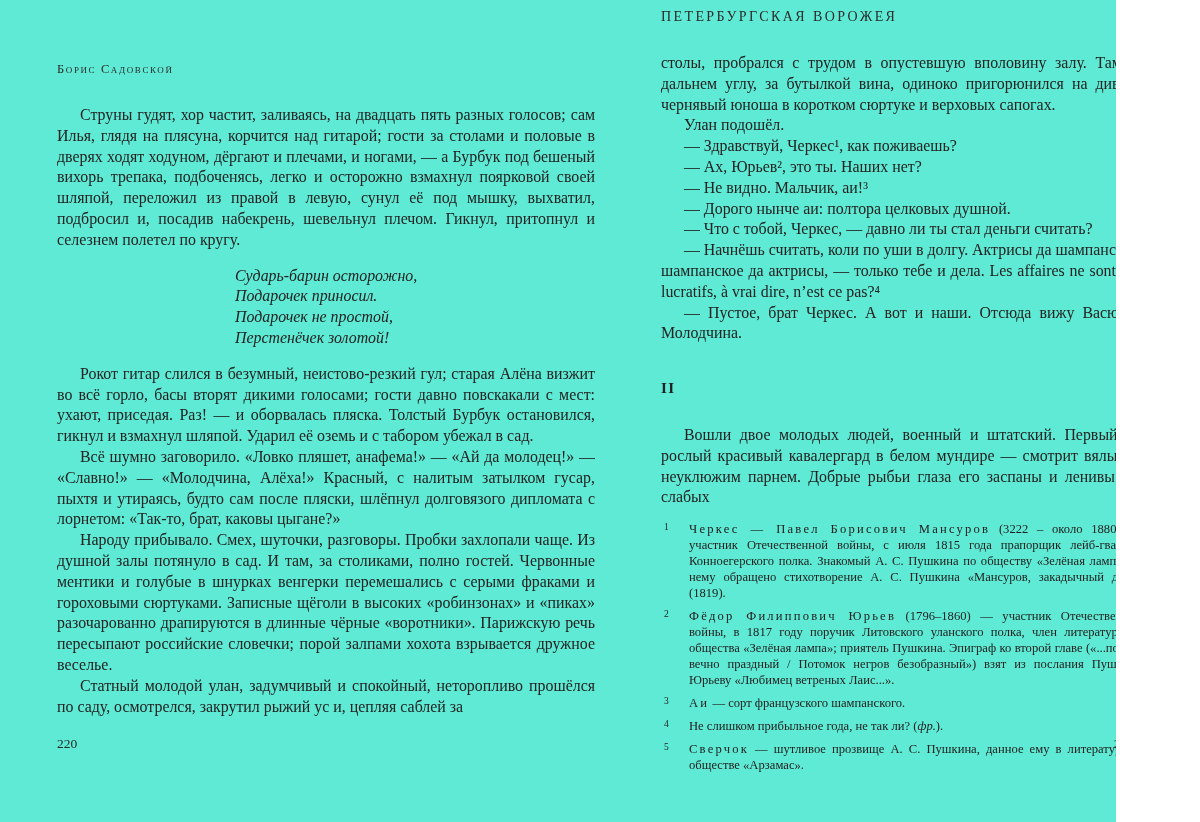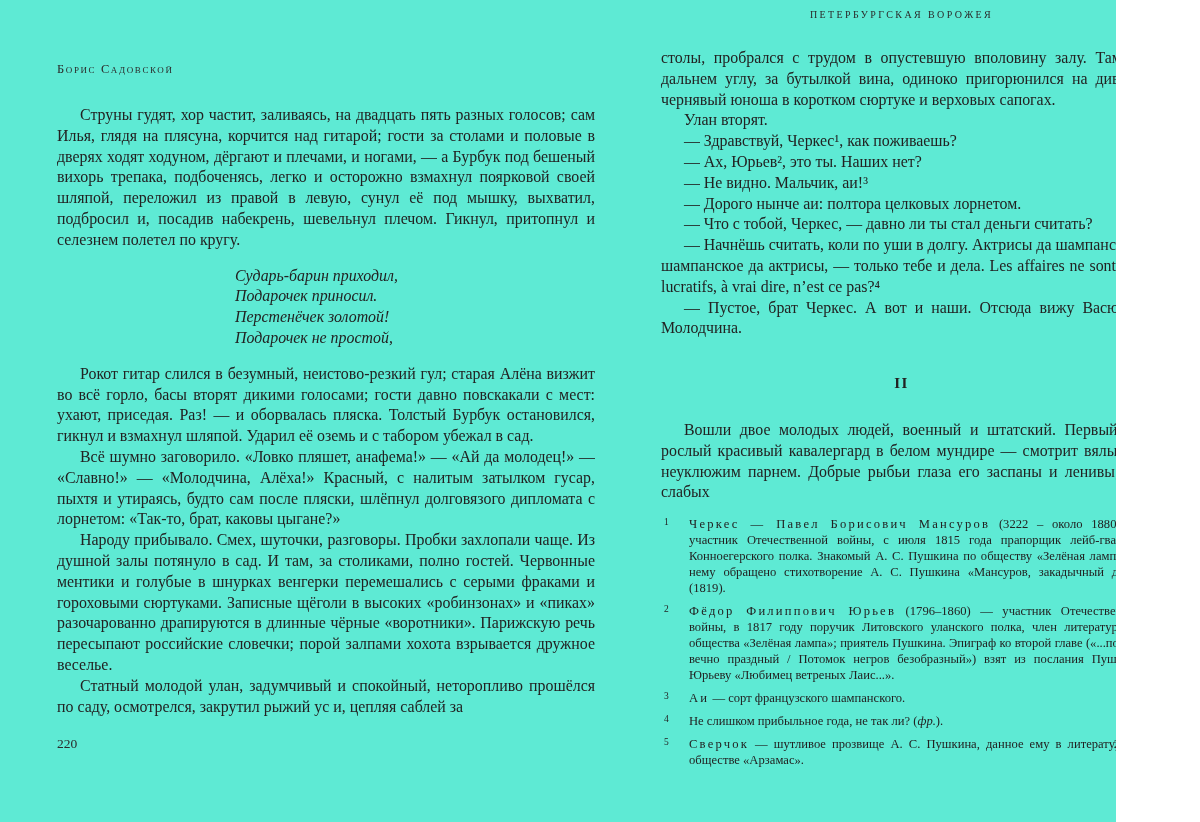--- a/index.html
+++ b/index.html
@@ -27,22 +27,22 @@
   .running-head {
     margin-top: 62px;
     font-size: 12.5px;
     letter-spacing: 1.6px;
     color: #2b2b2b;
   }
   .running-head-left {
     font-variant: small-caps;
   }
   .running-head-right {
-    text-align: center;
-    font-size: 10px;
+    text-align: left;
+    font-size: 14px;
     letter-spacing: 2.4px;
     margin-top: 9px;
   }
 
   .body-text {
     margin-top: 28px;
     font-size: 15.9px;
     line-height: 20.8px;
     text-align: justify;
   }
@@ -57,21 +57,20 @@
 
   .verse {
     margin: 15px 0 15px 178px;
     font-style: italic;
     text-align: left;
   }
   .verse div { text-indent: 0; }
 
   .section-head {
     margin: 34px 0 26px 0;
-    text-align: center;
     font-weight: bold;
     font-size: 15px;
     letter-spacing: 1.5px;
     text-indent: 0;
   }
 
   .footnotes {
     margin-top: 13px;
     font-size: 12.6px;
     line-height: 16px;
@@ -105,46 +104,46 @@
 
 <div class="spread">
 
   <div class="page page-left">
     <div class="running-head running-head-left">Борис Садовской</div>
 
     <div class="body-text">
       <p class="para">Струны гудят, хор частит, заливаясь, на двадцать пять разных голосов; сам Илья, глядя на плясуна, корчится над гитарой; гости за столами и половые в дверях ходят ходуном, дёргают и плечами, и ногами, — а Бурбук под бешеный вихорь трепака, подбоченясь, легко и осторожно взмахнул поярковой своей шляпой, переложил из правой в левую, сунул её под мышку, выхватил, подбросил и, посадив набекрень, шевельнул плечом. Гикнул, притопнул и селезнем полетел по кругу.</p>
 
       <div class="verse">
-        <div>Сударь-барин приходил,</div>
+        <div>Сударь-барин осторожно,</div>
         <div>Подарочек приносил.</div>
+        <div>Подарочек не простой,</div>
         <div>Перстенёчек золотой!</div>
-        <div>Подарочек не простой,</div>
       </div>
 
       <p class="para">Рокот гитар слился в безумный, неистово-резкий гул; старая Алёна визжит во всё горло, басы вторят дикими голосами; гости давно повскакали с мест: ухают, приседая. Раз! — и оборвалась пляска. Толстый Бурбук остановился, гикнул и взмахнул шляпой. Ударил её оземь и с табором убежал в сад.</p>
       <p class="para">Всё шумно заговорило. «Ловко пляшет, анафема!» — «Ай да молодец!» — «Славно!» — «Молодчина, Алёха!» Красный, с налитым затылком гусар, пыхтя и утираясь, будто сам после пляски, шлёпнул долговязого дипломата с лорнетом: «Так-то, брат, каковы цыгане?»</p>
       <p class="para">Народу прибывало. Смех, шуточки, разговоры. Пробки захлопали чаще. Из душной залы потянуло в сад. И там, за столиками, полно гостей. Червонные ментики и голубые в шнурках венгерки перемешались с серыми фраками и гороховыми сюртуками. Записные щёголи в высоких «робинзонах» и «пиках» разочарованно драпируются в длинные чёрные «воротники». Парижскую речь пересыпают российские словечки; порой залпами хохота взрывается дружное веселье.</p>
       <p class="para">Статный молодой улан, задумчивый и спокойный, неторопливо прошёлся по саду, осмотрелся, закрутил рыжий ус и, цепляя саблей за</p>
     </div>
 
     <div class="page-number page-number-left">220</div>
   </div>
 
   <div class="page page-right">
     <div class="running-head running-head-right">ПЕТЕРБУРГСКАЯ ВОРОЖЕЯ</div>
 
     <div class="body-text">
       <p class="para-noindent">столы, пробрался с трудом в опустевшую вполовину залу. Там, в дальнем углу, за бутылкой вина, одиноко пригорюнился на диване чернявый юноша в коротком сюртуке и верховых сапогах.</p>
 
-      <p class="para">Улан вторят.</p>
+      <p class="para">Улан подошёл.</p>
       <p class="para">— Здравствуй, Черкес¹, как поживаешь?</p>
       <p class="para">— Ах, Юрьев², это ты. Наших нет?</p>
       <p class="para">— Не видно. Мальчик, аи!³</p>
-      <p class="para">— Дорого нынче аи: полтора целковых лорнетом.</p>
+      <p class="para">— Дорого нынче аи: полтора целковых душной.</p>
       <p class="para">— Что с тобой, Черкес, — давно ли ты стал деньги считать?</p>
       <p class="para">— Начнёшь считать, коли по уши в долгу. Актрисы да шампанское, шампанское да актрисы, — только тебе и дела. Les affaires ne sont pas lucratifs, à vrai dire, n’est ce pas?⁴</p>
       <p class="para">— Пустое, брат Черкес. А вот и наши. Отсюда вижу Васю со Молодчина.</p>
 
       <p class="section-head">II</p>
 
       <p class="para">Вошли двое молодых людей, военный и штатский. Первый — рослый красивый кавалергард в белом мундире — смотрит вялым и неуклюжим парнем. Добрые рыбьи глаза его заспаны и ленивы; на слабых</p>
 
       <div class="footnotes">
         <div class="footnote">

